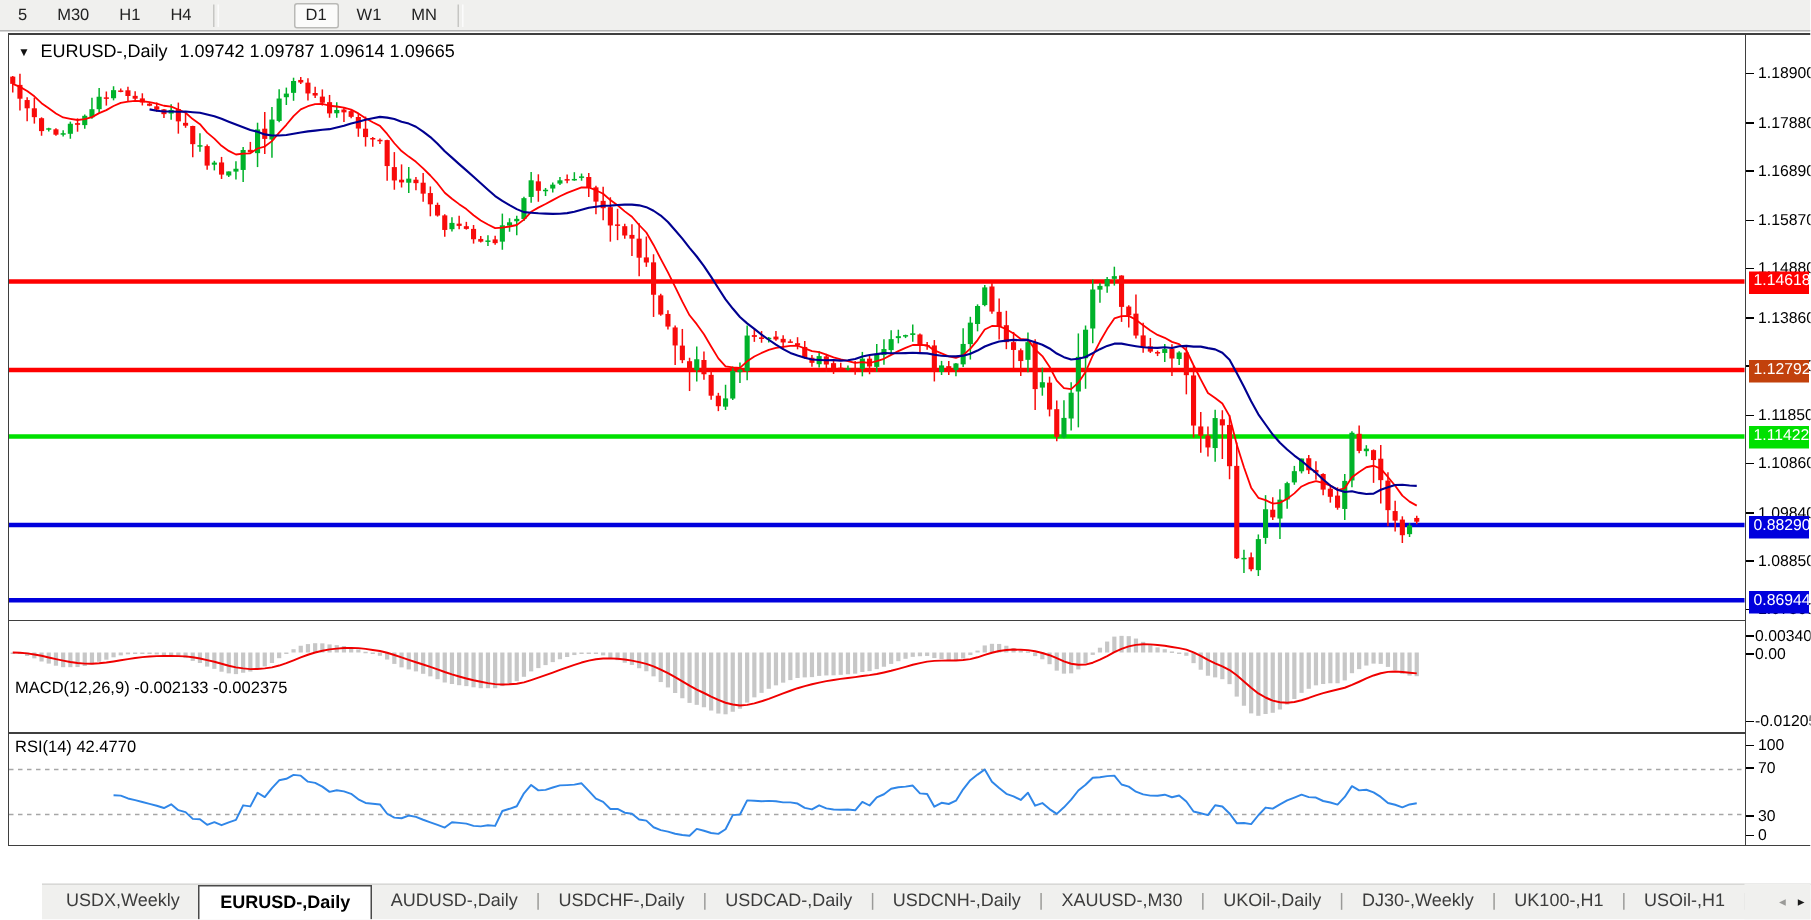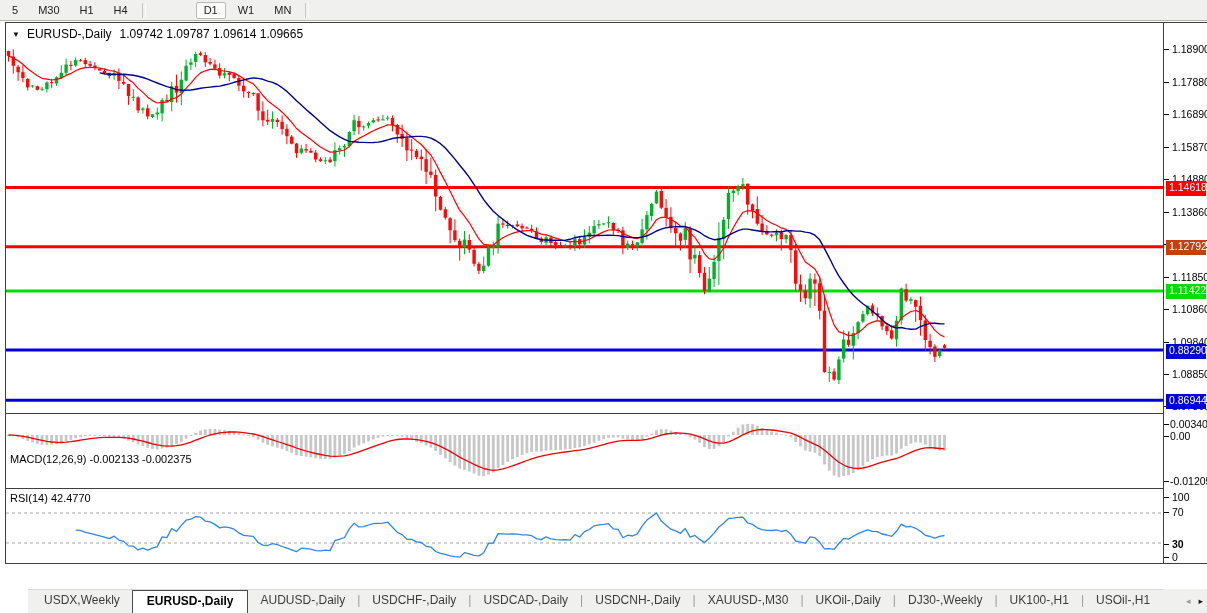--- a/index.html
+++ b/index.html
@@ -736,20 +736,20 @@
     <div class="ax-label" style="left: 1172px; top: 271.133px;">1.11850</div>
     <div class="ax-label" style="left: 1172px; top: 303.152px;">1.10860</div>
     <div class="ax-label" style="left: 1172px; top: 336.141px;">1.09840</div>
     <div class="ax-label" style="left: 1172px; top: 368.16px;">1.08850</div>
     <div class="ax-label" style="left: 1172px; top: 400.178px;">1.07860</div>
     <div class="ax-label" style="left: 1170px; top: 418px;">0.003408</div>
     <div class="ax-label" style="left: 1170px; top: 430px;">0.00</div>
     <div class="ax-label" style="left: 1170px; top: 475px;">-0.01205</div>
     <div class="ax-label" style="left: 1172px; top: 491px;">100</div>
     <div class="ax-label" style="left: 1172px; top: 506px;">70</div>
-    <div class="ax-label" style="left: 1172px; top: 538px; font-weight: bold;">30</div>
+    <div class="ax-label" style="left: 1172px; top: 538px;">30</div>
     <div class="ax-label" style="left: 1172px; top: 551px;">0</div>
     <div class="price-badge" style="top: 181.109px; background: rgb(255, 0, 0);">1.14618</div>
     <div class="price-badge" style="top: 240.166px; background: #c2410c;">1.12792</div>
     <div class="price-badge" style="top: 284.475px; background: rgb(0, 224, 0);">1.11422</div>
     <div class="price-badge" style="top: 343.532px; background: rgb(0, 0, 221);">0.88290</div>
     <div class="price-badge" style="top: 393.727px; background: rgb(0, 0, 221);">0.86944</div>
   </div>
 
 </body></html>

